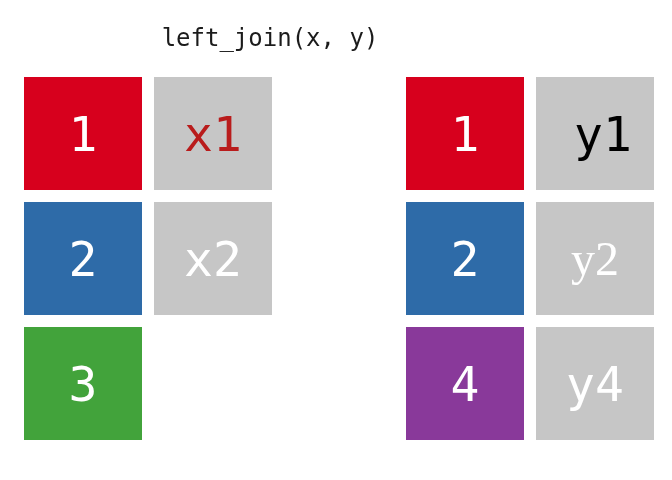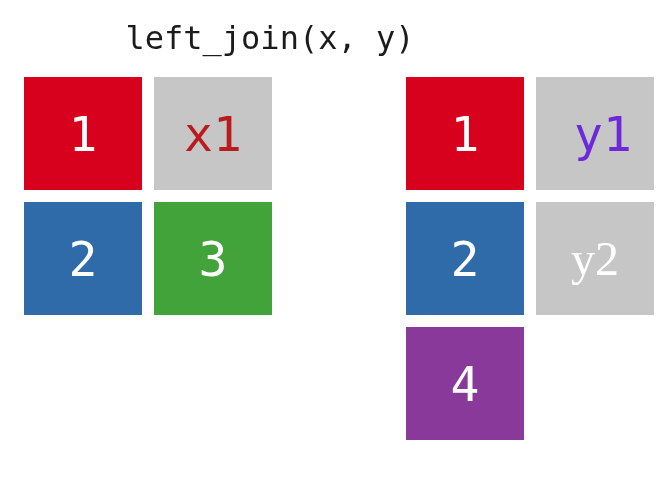--- a/index.html
+++ b/index.html
@@ -12,21 +12,21 @@
     position: relative;
     overflow: hidden;
     font-family: "DejaVu Sans Mono", monospace;
   }
   .title {
     position: absolute;
     top: 21px;
     left: 0;
     width: 540px;
     text-align: center;
-    font-size: 32px;
+    font-size: 24px;
     line-height: 34px;
     font-weight: 500;
     letter-spacing: 0;
     white-space: pre;
   }
   .join-table {
     position: absolute;
     top: 77px;
     display: grid;
     grid-template-columns: 118px 118px;
@@ -46,22 +46,24 @@
 </style>
 </head>
 <body style="background: rgb(255, 255, 255);">
 
 <div class="title" style="color: rgb(27, 27, 27);">left_join(x, y)</div>
 
 <div class="join-table table-x">
   <div class="cell" style="background: rgb(215, 0, 29); color: rgb(255, 255, 255);">1</div>
   <div class="cell" style="background: rgb(198, 198, 198); color: #b91c1c;">x1</div>
   <div class="cell" style="background: rgb(46, 107, 168); color: rgb(255, 255, 255);">2</div>
+  <div class="cell" style="background: rgb(198, 198, 198); color: rgb(255, 255, 255);">x2</div>
   <div class="cell" style="background: rgb(66, 163, 59); color: rgb(255, 255, 255);">3</div>
 </div>
 
 <div class="join-table table-y">
   <div class="cell" style="background: rgb(215, 0, 29); color: rgb(255, 255, 255);">1</div>
-  <div class="cell" style="background: rgb(198, 198, 198); color: #6d28d9; padding-left: 16px;">y1</div>
+  <div class="cell" style="background: rgb(198, 198, 198); color: #000000; padding-left: 16px;">y1</div>
   <div class="cell" style="background: rgb(46, 107, 168); color: rgb(255, 255, 255);">2</div>
   <div class="cell" style="background: rgb(198, 198, 198); color: rgb(255, 255, 255); font-family: Liberation Serif, serif;">y2</div>
   <div class="cell" style="background: rgb(137, 57, 154); color: rgb(255, 255, 255);">4</div>
+  <div class="cell" style="background: rgb(198, 198, 198); color: rgb(255, 255, 255);">y4</div>
 </div>
 
 </body></html>

